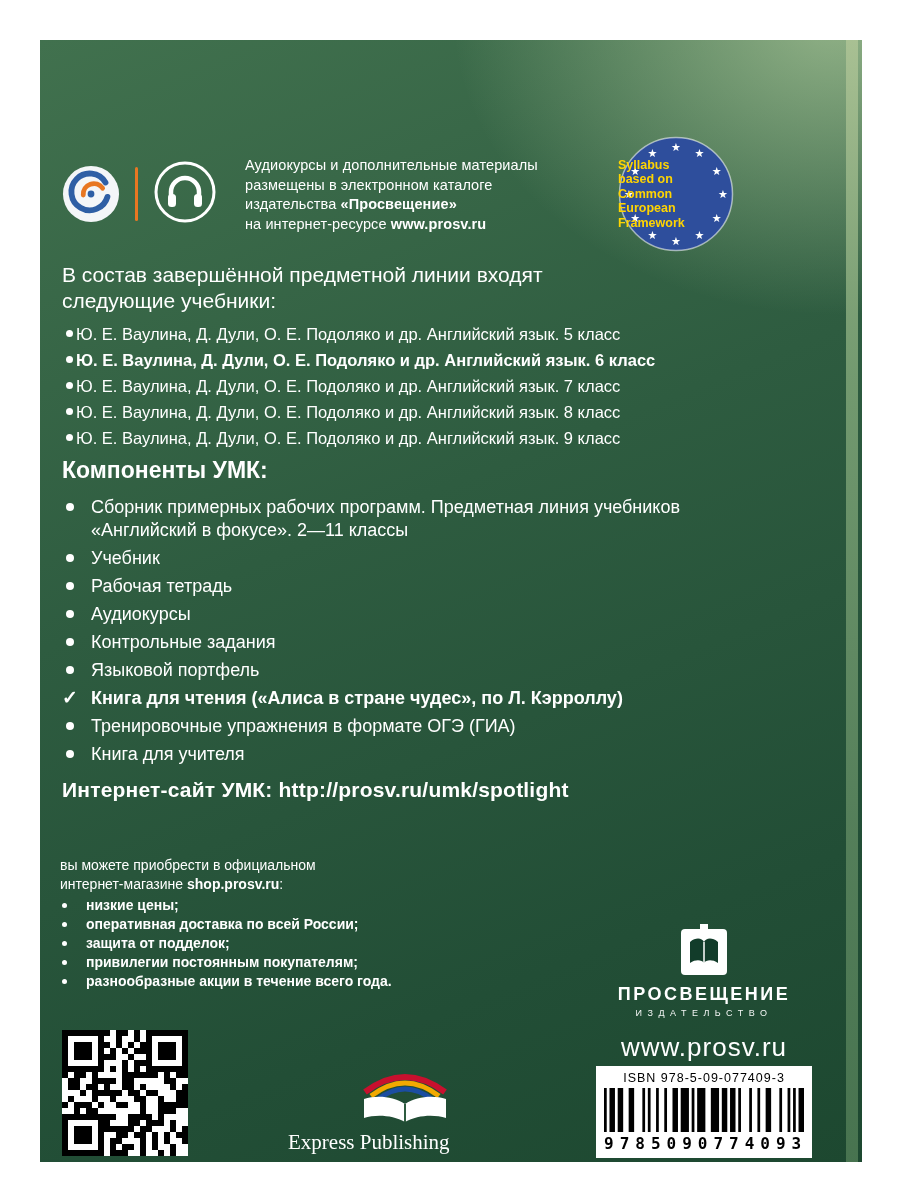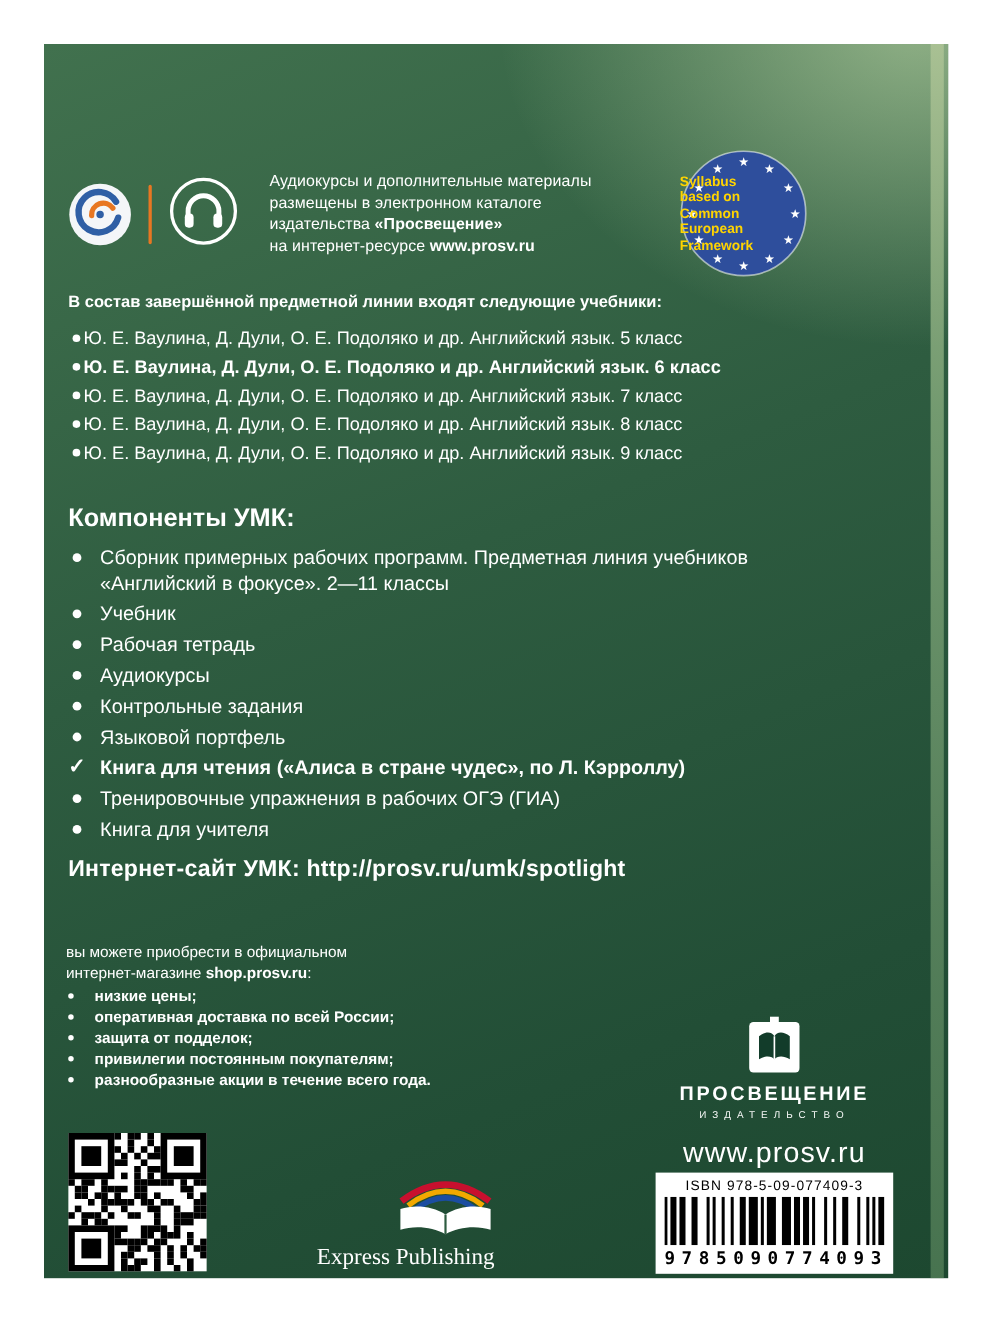--- a/index.html
+++ b/index.html
@@ -22,21 +22,21 @@
   .info{font-size:14.5px;line-height:19.5px;letter-spacing:.1px}
   .info b{font-weight:700}
 
   .badge{position:absolute;left:578px;top:96px;width:116px;height:116px}
   .badge svg{position:absolute;inset:0}
   .badge-text{position:absolute;inset:0;display:flex;flex-direction:column;justify-content:center;
     align-items:flex-start;text-align:center;color:#ffd400;font-weight:700;font-size:12.5px;line-height:14.5px}
 
   
   .series{position:absolute;left:22px;top:222px;width:740px}
-  .series h2{font-size:15px;line-height:26px;font-weight:700;width:590px;margin-bottom:10px}
+  .series h2{font-size:21px;line-height:26px;font-weight:400;width:590px;margin-bottom:10px}
   ul{list-style:none}
   .series li{display:flex;align-items:flex-start;gap:0;margin-bottom:6px;font-size:16.5px;line-height:20px}
   .series li.strong .txt{font-weight:700}
   .marker{flex:none;display:flex;justify-content:center;width:14px}
   .dot{width:7px;height:7px;border-radius:50%;background:#fff;margin-top:6px}
 
   
   .components{position:absolute;left:22px;top:416px;width:770px}
   .components h2{font-size:23px;line-height:28px;font-weight:700;margin-bottom:12px}
   .components li{display:flex;align-items:flex-start;gap:13px;margin-bottom:5px;font-size:18px;line-height:23px}
@@ -215,21 +215,21 @@
             <span class="txt">Языковой портфель</span>
           </li>
         <li class="check">
             <span class="marker">✓</span>
             <span class="txt">Книга для чтения («Алиса в стране чудес», по Л. Кэрроллу)</span>
           </li>
         <li>
             <span class="marker">
               <span class="dot"></span>
             </span>
-            <span class="txt">Тренировочные упражнения в рабочих ОГЭ (ГИА)</span>
+            <span class="txt">Тренировочные упражнения в формате ОГЭ (ГИА)</span>
           </li>
         <li>
             <span class="marker">
               <span class="dot"></span>
             </span>
             <span class="txt">Книга для учителя</span>
           </li>
       </ul>
     </section>
 

